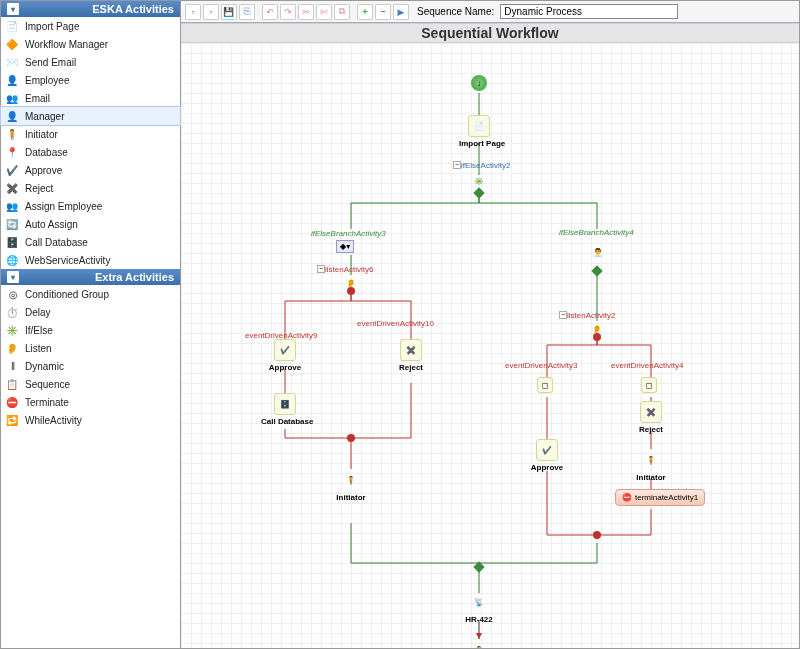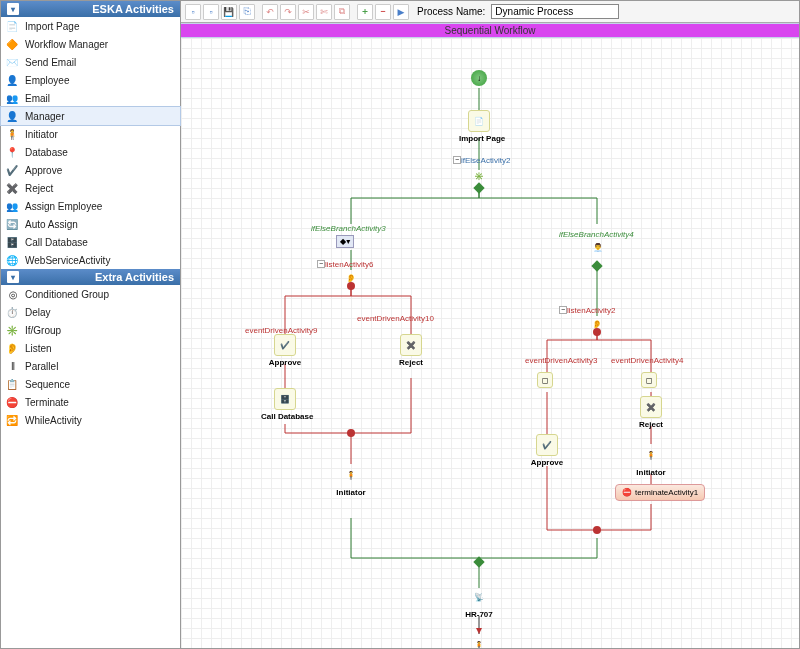--- a/index.html
+++ b/index.html
@@ -14,22 +14,22 @@
 .item .icon { width: 16px; height: 14px; margin-right: 4px; display: inline-flex; align-items: center; justify-content: center; }
 .main { flex: 1; display: flex; flex-direction: column; position: relative; }
 .toolbar { height: 22px; border-bottom: 1px solid #aaa; display: flex; align-items: center; padding: 0 4px; gap: 2px; background: #f5f5f5; }
 .tbtn { width: 16px; height: 16px; border: 1px solid #ccc; background: #fff; display: flex; align-items: center; justify-content: center; font-size: 9px; cursor: pointer; border-radius: 1px; }
 .tbtn.green { color: #4a9f4a; font-weight: bold; }
 .tbtn.red { color: #c44; font-weight: bold; }
 .tbtn.blue { color: #4a7fc9; }
 .tbtn.orange { color: #d88; }
 .toolbar-sep { width: 3px; }
 .proc-label { font-size: 10px; margin-left: 6px; }
-.proc-input { border: 1px solid #888; font-size: 10px; padding: 1px 3px; width: 128px; margin-left: 4px; }
-.title-bar { background: #d946ef; border-top: 1px solid #c5d3ea; border-bottom: 1px solid #c5d3ea; text-align: center; font-size: 10px; padding: 1px; color: #333; }
+.proc-input { border: 1px solid #888; font-size: 10px; padding: 1px 3px; width: 178px; margin-left: 4px; }
+.title-bar { background: #e5e5e5; border-top: 1px solid #c5d3ea; border-bottom: 1px solid #c5d3ea; text-align: center; font-size: 14px; padding: 1px; color: #333; font-weight: bold; }
 .canvas { flex: 1; position: relative; overflow: auto; background-image: linear-gradient(#eee 1px, transparent 1px), linear-gradient(90deg, #eee 1px, transparent 1px); background-size: 10px 10px; }
 .node { position: absolute; text-align: center; font-size: 8px; }
 .node-label { font-size: 8px; white-space: nowrap; }
 .node-label.bold { font-weight: bold; color: #000; }
 .node-label.red { color: #b33; }
 .node-label.green { color: #3a8c3a; font-style: italic; }
 .node-label.blue { color: #3a6fa8; }
 .node-icon { width: 22px; height: 22px; margin: 0 auto 2px; display: flex; align-items: center; justify-content: center; border-radius: 3px; }
 .node-icon.activity { background: #fafae6; border: 1px solid #d6d68f; }
 .node-icon.round { border-radius: 50%; }
@@ -115,29 +115,29 @@
           <div class="item">
             <span class="icon">◎</span>
             <span>Conditioned Group</span>
           </div>
           <div class="item">
             <span class="icon">⏱️</span>
             <span>Delay</span>
           </div>
           <div class="item">
             <span class="icon">✳️</span>
-            <span>If/Group</span>
+            <span>If/Else</span>
           </div>
           <div class="item">
             <span class="icon">👂</span>
             <span>Listen</span>
           </div>
           <div class="item">
             <span class="icon">‖</span>
-            <span>Parallel</span>
+            <span>Dynamic</span>
           </div>
           <div class="item">
             <span class="icon">📋</span>
             <span>Sequence</span>
           </div>
           <div class="item">
             <span class="icon">⛔</span>
             <span>Terminate</span>
           </div>
           <div class="item">
@@ -156,21 +156,21 @@
       <div class="toolbar-sep"></div>
       <div class="tbtn orange">↶</div>
       <div class="tbtn orange">↷</div>
       <div class="tbtn orange">✂</div>
       <div class="tbtn orange">✄</div>
       <div class="tbtn orange">⧉</div>
       <div class="toolbar-sep"></div>
       <div class="tbtn green">＋</div>
       <div class="tbtn red">－</div>
       <div class="tbtn blue">▶</div>
-      <span class="proc-label">Process Name:</span>
+      <span class="proc-label">Sequence Name:</span>
       <input class="proc-input" value="Dynamic Process" style="">
     </div>
     <div class="title-bar">Sequential Workflow</div>
     <div class="canvas" id="canvas">
       <svg class="lines" width="620" height="660">
         <g stroke="#2e7d32" stroke-width="1" fill="none">
           <line x1="298" y1="50" x2="298" y2="72"></line>
           <line x1="298" y1="100" x2="298" y2="132"></line>
           <polyline points="298,148 298,160 170,160 170,186"></polyline>
           <polyline points="298,148 298,160 416,160 416,186"></polyline>
@@ -221,21 +221,21 @@
       <div class="node" style="left:290px;top:130px">
           <div class="node-icon small">✳️</div>
         </div>
       <div class="diamond" style="left:294px;top:146px"></div>
 
       <div class="node" style="left:130px;top:186px">
           <div class="node-label green">ifElseBranchActivity3</div>
         </div>
       <div class="node" style="left:155px;top:197px;background:#e2e8f5;border:1px solid #99b;padding:1px 3px">◆▾</div>
 
-      <div class="node" style="left:378px;top:192px">
+      <div class="node" style="left:378px;top:185px">
           <div class="node-label green">ifElseBranchActivity4</div>
         </div>
       <div class="node" style="left:406px;top:198px">
           <div class="node-icon">👨‍💼</div>
         </div>
       <div class="diamond" style="left:412px;top:224px"></div>
 
       <div class="collapse-tag" style="left:136px;top:222px">−</div>
       <div class="node" style="left:144px;top:222px">
           <div class="node-label red">listenActivity6</div>
@@ -273,21 +273,21 @@
 
       <div class="collapse-tag" style="left:378px;top:268px">−</div>
       <div class="node" style="left:386px;top:268px">
           <div class="node-label red">listenActivity2</div>
         </div>
       <div class="node" style="left:408px;top:278px">
           <div class="node-icon small">👂</div>
         </div>
       <div style="position:absolute;left:412px;top:290px;width:8px;height:8px;background:#b33;border-radius:50%"></div>
 
-      <div class="node" style="left:344px;top:318px">
+      <div class="node" style="left:324px;top:318px">
           <div class="node-label red">eventDrivenActivity3</div>
         </div>
       <div class="node" style="left:430px;top:318px">
           <div class="node-label red">eventDrivenActivity4</div>
         </div>
       <div class="node" style="left:356px;top:334px">
           <div class="node-icon small activity">◻</div>
         </div>
       <div class="node" style="left:460px;top:334px">
           <div class="node-icon small activity">◻</div>
@@ -307,21 +307,21 @@
         </div>
       <div class="node" style="left:434px;top:446px"><div class="terminate-box">
             <span>⛔</span>
             <span>terminateActivity1</span>
           </div></div>
       <div style="position:absolute;left:412px;top:488px;width:8px;height:8px;background:#b33;border-radius:50%"></div>
 
       <div class="diamond" style="left:294px;top:520px"></div>
       <div class="node" style="left:278px;top:548px;width:40px">
           <div class="node-icon">📡</div>
-          <div class="node-label bold">HR-707</div>
+          <div class="node-label bold">HR-422</div>
         </div>
       <div class="node" style="left:276px;top:596px;width:44px">
           <div class="node-icon">🧍</div>
         </div>
 
     </div>
   </div>
 </div>
 
 </body></html>

